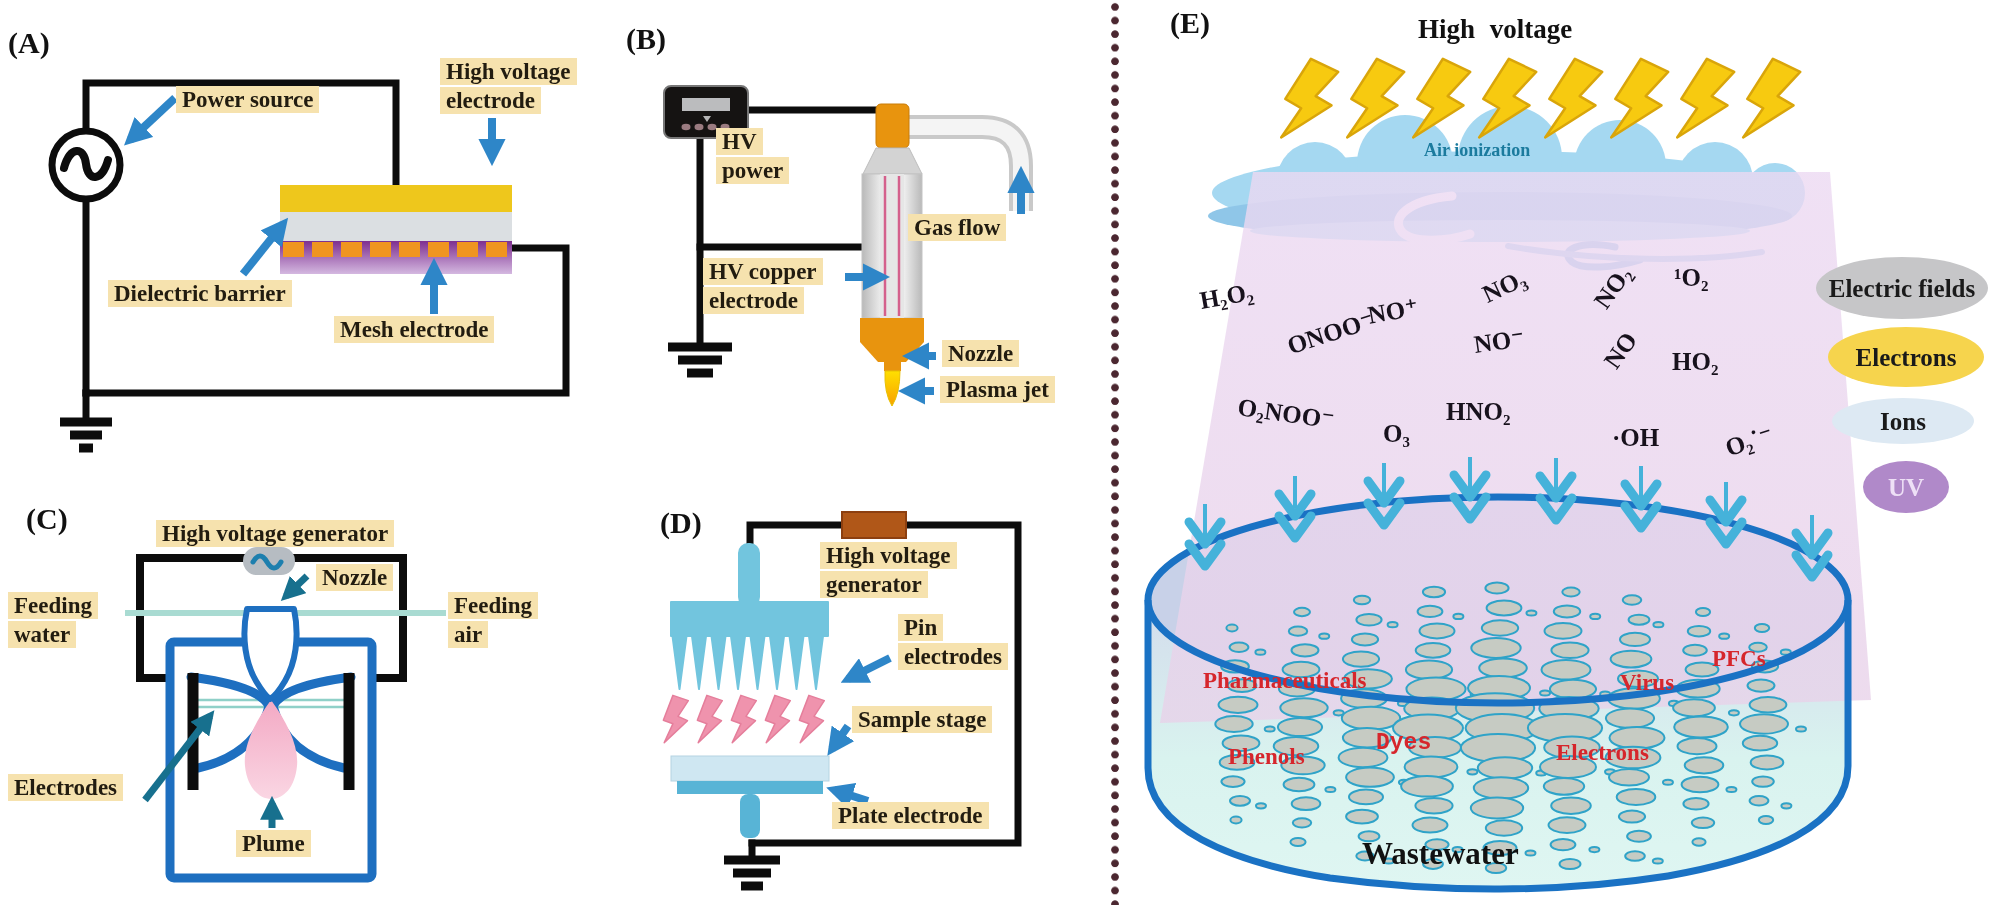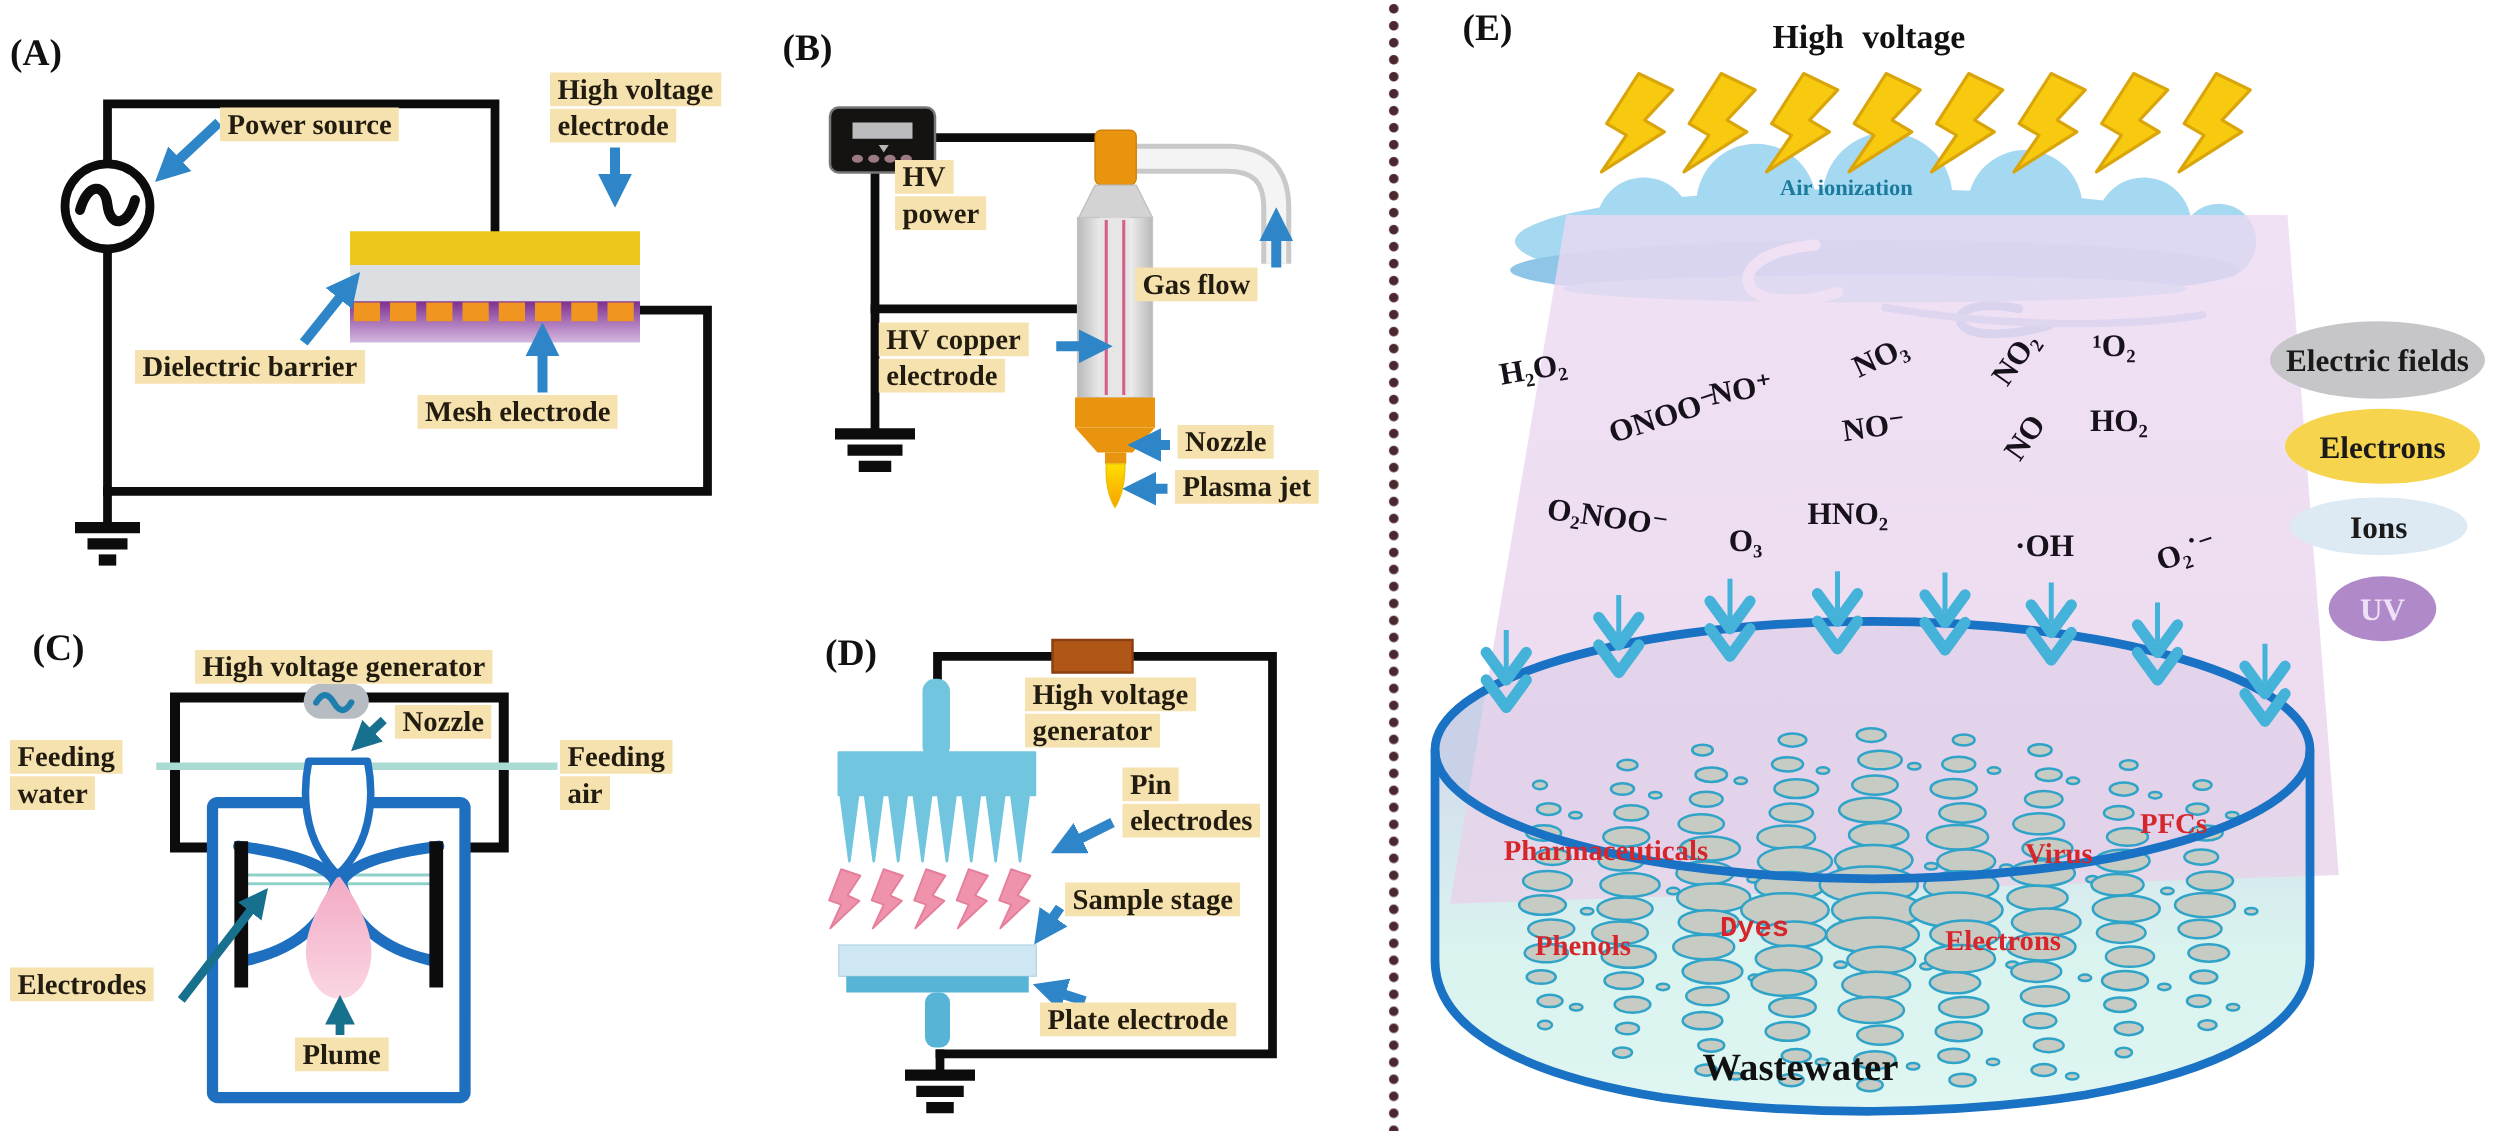--- a/index.html
+++ b/index.html
@@ -469,21 +469,21 @@
 <div class="cloudlbl" style="left:1424px;top:140px;">Air ionization</div>
 
 <div class="sp" style="left:1200px;top:287px;transform:rotate(-10deg);">H₂O₂</div>
 <div class="sp" style="left:1368px;top:301px;transform:rotate(-10deg);">NO⁺</div>
 <div class="sp" style="left:1484px;top:282px;transform:rotate(-25deg);">NO₃</div>
 <div class="sp" style="left:1600px;top:292px;transform:rotate(-55deg);">NO₂</div>
 <div class="sp" style="left:1674px;top:264px;">¹O₂</div>
 <div class="sp" style="left:1288px;top:332px;transform:rotate(-18deg);">ONOO⁻</div>
 <div class="sp" style="left:1474px;top:330px;transform:rotate(-8deg);">NO⁻</div>
 <div class="sp" style="left:1610px;top:352px;transform:rotate(-55deg);">NO</div>
-<div class="sp" style="left:1672px;top:324px;text-align:center;">HO₂</div>
+<div class="sp" style="left:1672px;top:348px;text-align:center;">HO₂</div>
 <div class="sp" style="left:1238px;top:392px;transform:rotate(8deg);">O₂NOO⁻</div>
 <div class="sp" style="left:1383px;top:420px;">O₃</div>
 <div class="sp" style="left:1446px;top:398px;">HNO₂</div>
 <div class="sp" style="left:1612px;top:424px;">·OH</div>
 <div class="sp" style="left:1726px;top:434px;transform:rotate(-18deg);">O₂˙⁻</div>
 
 <div class="red" style="left:1203px;top:668px;">Pharmaceuticals</div>
 <div class="red" style="left:1620px;top:670px;">Virus</div>
 <div class="red" style="left:1712px;top:646px;">PFCs</div>
 <div class="red" style="left:1228px;top:744px;">Phenols</div>

